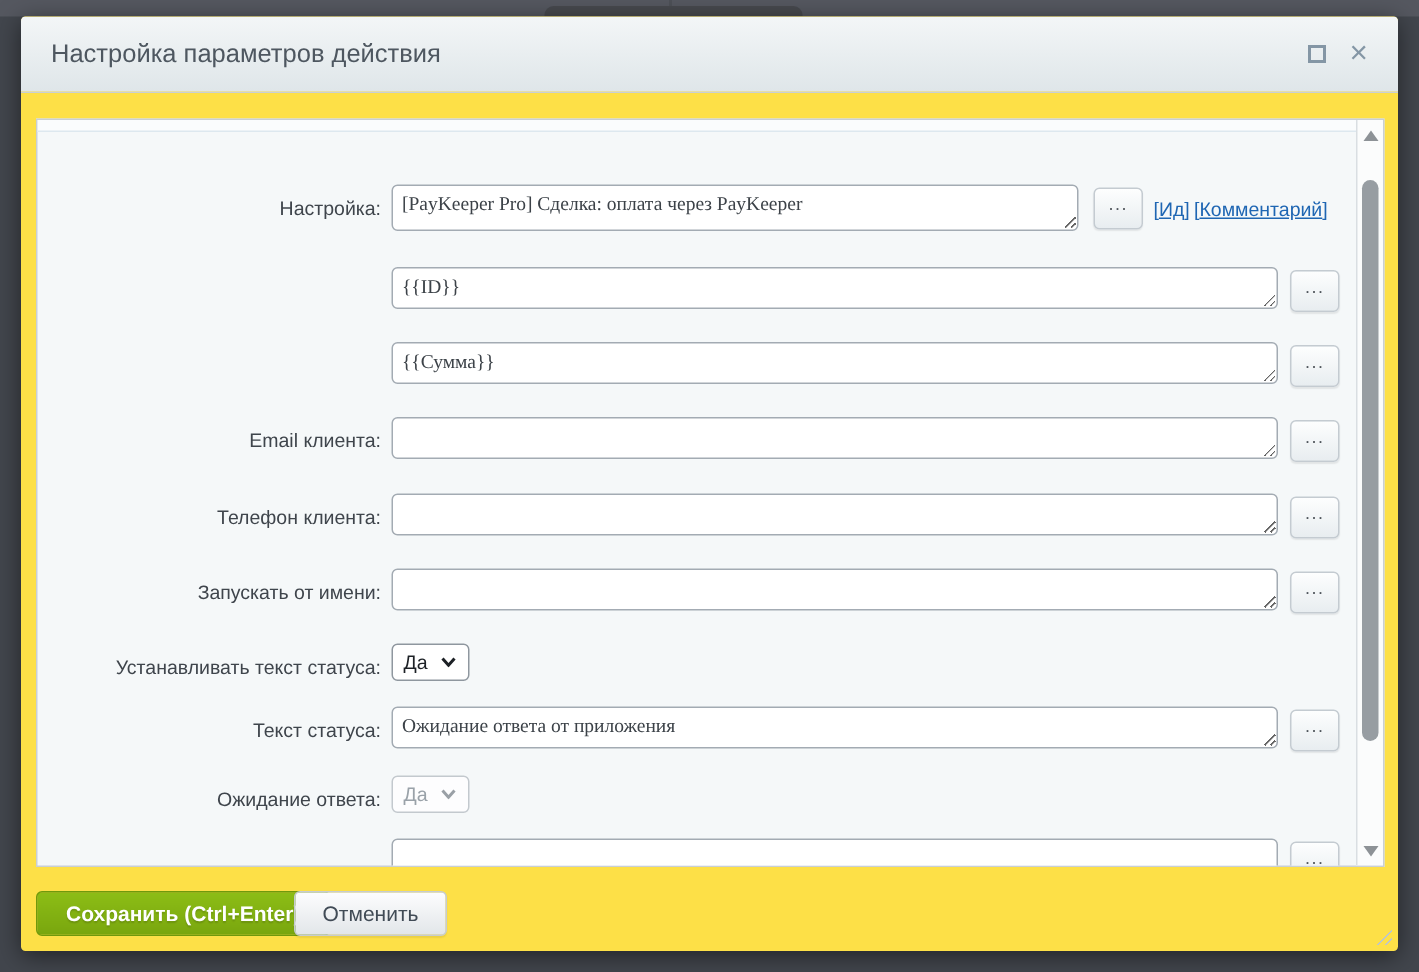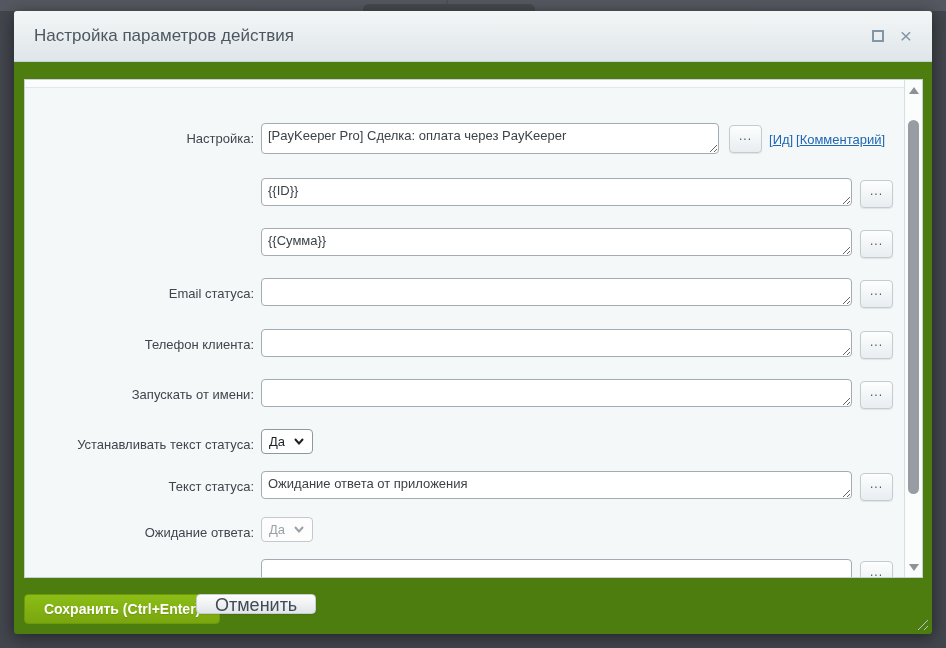--- a/index.html
+++ b/index.html
@@ -11,21 +11,21 @@
     overflow:hidden;
   }
   
   .top-strip { position:absolute; left:0; top:0; width:946px; height:11px; background:#555860; }
   .bg-tab { position:absolute; left:363px; top:4px; width:172px; height:7px; background:#47494e; border-radius:6px 6px 0 0; }
   .bg-tab-divider { position:absolute; left:446px; top:0; width:2px; height:4px; background:#4d5057; }
 
   
   .modal {
     position:absolute; left:14px; top:11px; width:918px; height:623px;
-    background:#4d7c0f; border-radius:3px;
+    background:#fde047; border-radius:3px;
     box-shadow:0 3px 16px rgba(0,0,0,0.5);
   }
   .titlebar {
     height:51px; border-radius:3px 3px 0 0;
     background:linear-gradient(#f3f6f7, #dfe6e9);
     border-bottom:1px solid #c9d0d5;
     display:flex; align-items:center; padding:0 20px;
   }
   .title { font-size:17px; color:#4e5760; flex:1; }
   .win-controls { display:flex; align-items:center; gap:16px; }
@@ -41,21 +41,21 @@
     background:#fafcfd; border-bottom:1px solid #dde8ef; }
 
   .row { position:absolute; left:0; width:879px; height:40px; }
   .row-label {
     position:absolute; left:0; top:8px; width:229px;
     text-align:right; font-size:13px; color:#3f454c;
   }
   .row textarea {
     position:absolute; left:236px; top:0; height:28px;
     border:1px solid #a3abb3; border-radius:4px; background:#fff;
-    font-family:Liberation Sans, sans-serif; font-size:13px; color:#3c4248;
+    font-family:Liberation Serif, serif; font-size:13px; color:#3c4248;
     padding:4px 6px 2px 6px; resize:both; overflow:hidden;
   }
   .ta-wide { width:591px; }
   .ta-short { width:458px; height:31px !important; }
   .dots-btn {
     position:absolute; top:2px; width:33px; height:28px;
     background:linear-gradient(#fdfefe, #e8edf0);
     border:1px solid #c4cbd1; border-radius:4px;
     box-shadow:0 1px 1px rgba(0,0,0,0.08);
     font-size:12px; letter-spacing:1px; color:#50565c;
@@ -96,24 +96,24 @@
   .footer { position:absolute; left:0; bottom:0; width:100%; height:56px; }
   .save-btn {
     position:absolute; left:10px; top:16px; height:30px;
     background:linear-gradient(#8cbd16, #79a60e);
     border:1px solid #6f990c; border-radius:4px;
     color:#fff; font-size:14px; font-weight:bold;
     padding:0 19px; cursor:pointer; text-shadow:0 1px 1px rgba(0,0,0,0.15);
     font-family:"Liberation Sans", sans-serif;
   }
   .cancel-btn {
-    position:absolute; left:182px; top:16px; height:20px;
+    position:absolute; left:182px; top:16px; height:30px;
     background:linear-gradient(#fdfdfe, #e2e6e9);
     border:1px solid #c6ccd1; border-radius:4px;
-    color:#414b56; font-size:18px; padding:0 18px; cursor:pointer;
+    color:#414b56; font-size:14px; padding:0 18px; cursor:pointer;
     box-shadow:0 1px 1px rgba(0,0,0,0.07);
     font-family:"Liberation Sans", sans-serif;
   }
   .resize-handle {
     position:absolute; right:4px; bottom:4px; width:13px; height:13px;
     background:repeating-linear-gradient(135deg, transparent 0 3px, #bcc5cc 3px 4px);
     clip-path:polygon(100% 0, 100% 100%, 0 100%);
     cursor:nwse-resize;
   }
 </style>
@@ -149,21 +149,21 @@
       <textarea class="ta-wide" spellcheck="false" style="">{{ID}}</textarea>
       <div class="dots-btn dots-wide">...</div>
     </div>
 
     <div class="row" style="top:148px;">
       <textarea class="ta-wide" spellcheck="false" style="">{{Сумма}}</textarea>
       <div class="dots-btn dots-wide">...</div>
     </div>
 
     <div class="row" style="top:198px;">
-      <div class="row-label">Email статуса:</div>
+      <div class="row-label">Email клиента:</div>
       <textarea class="ta-wide" spellcheck="false" style=""></textarea>
       <div class="dots-btn dots-wide">...</div>
     </div>
 
     <div class="row" style="top:249px;">
       <div class="row-label">Телефон клиента:</div>
       <textarea class="ta-wide" spellcheck="false" style=""></textarea>
       <div class="dots-btn dots-wide">...</div>
     </div>
 

